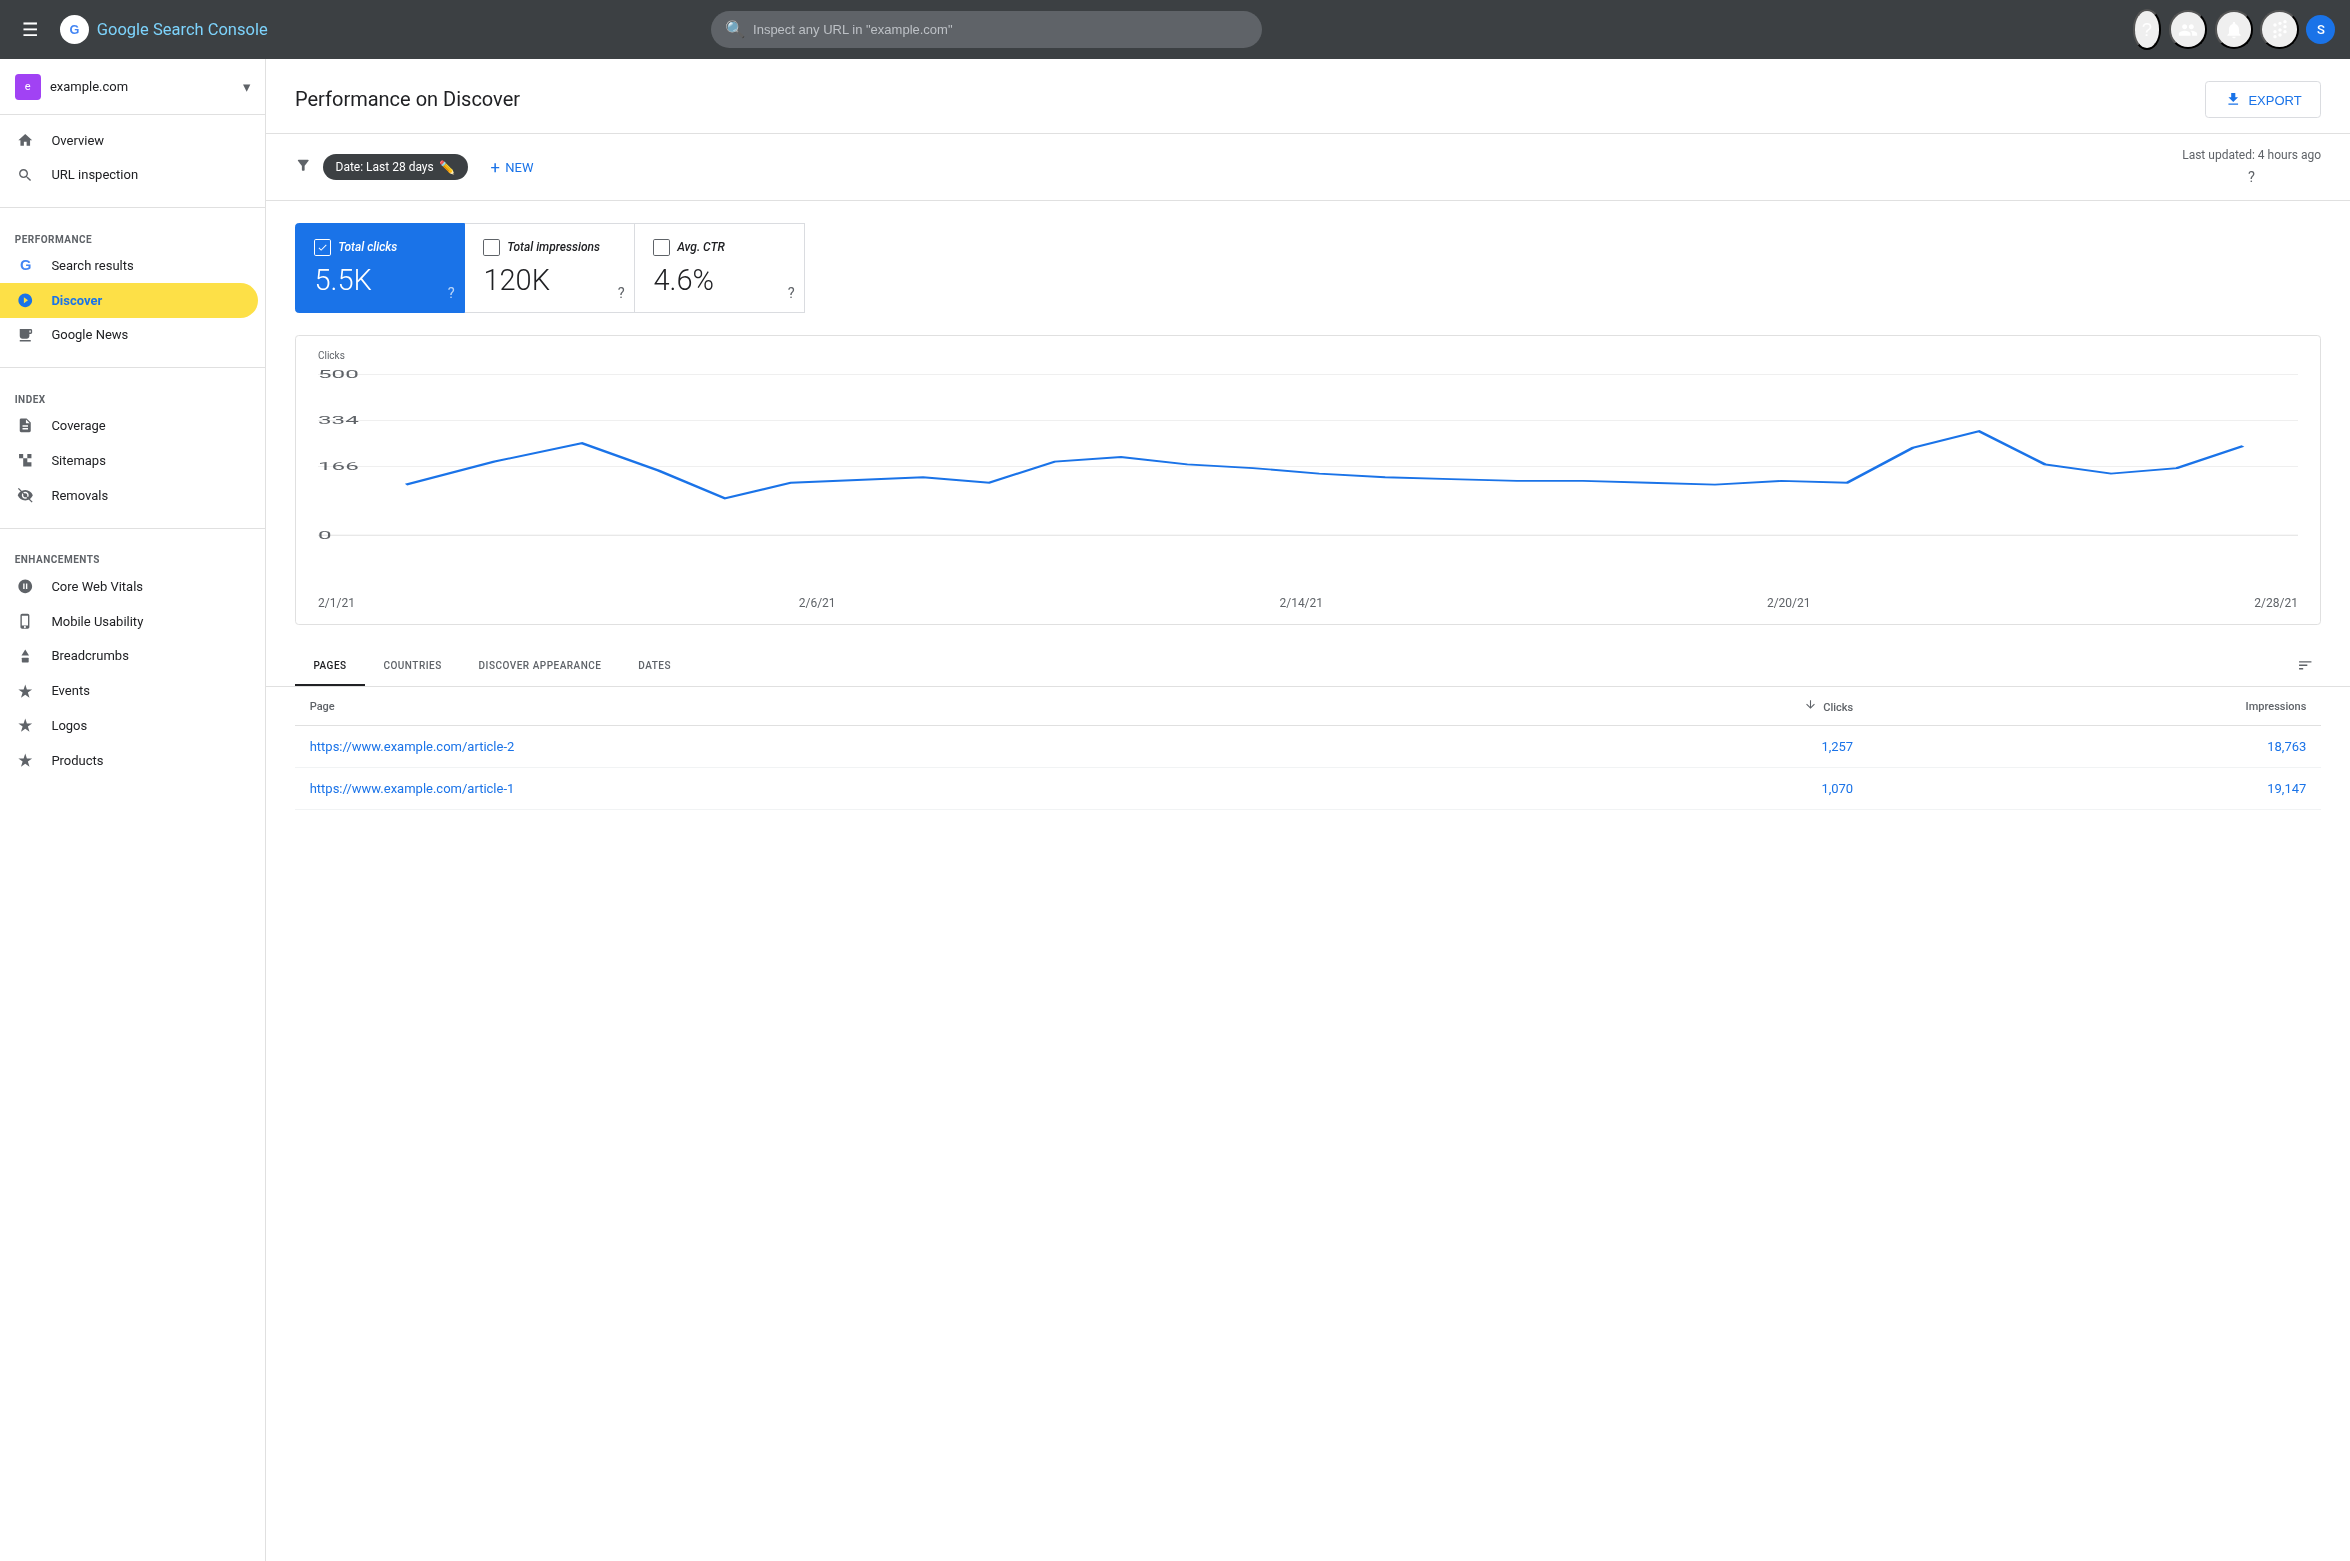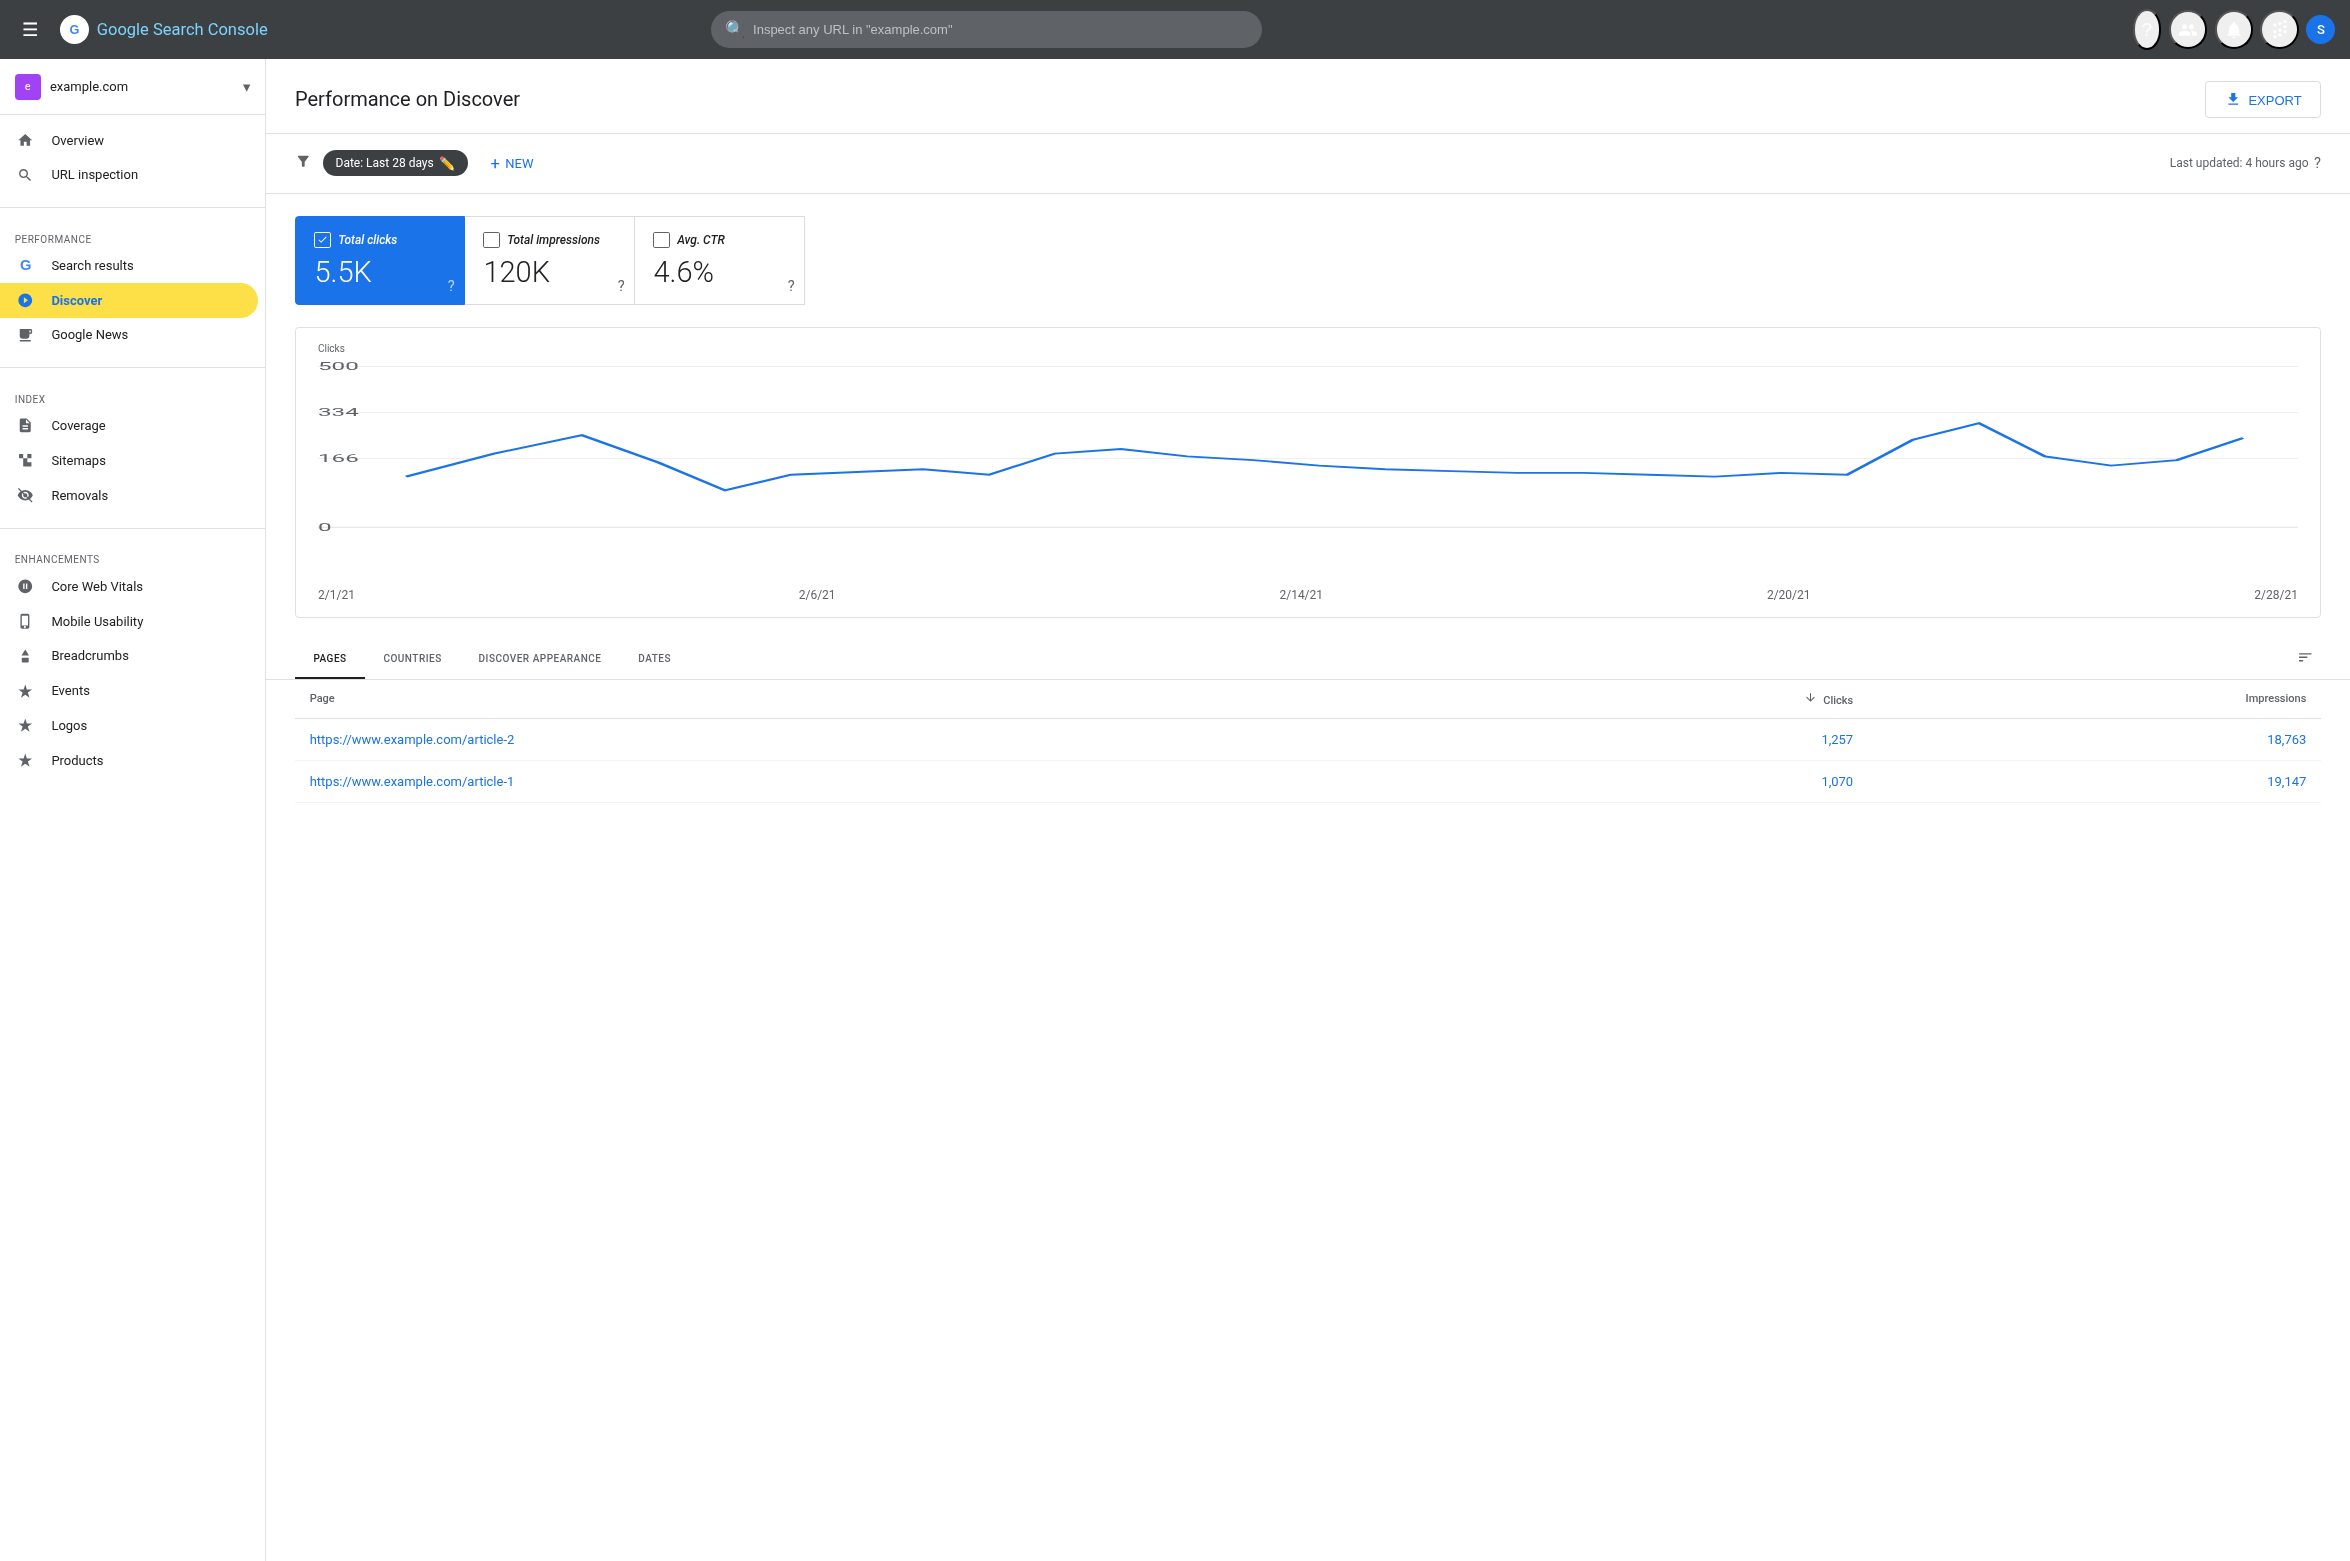--- a/index.html
+++ b/index.html
@@ -28,21 +28,21 @@
     
     .sidebar { width: 266px; background: #fff; border-right: 0.9px solid #e0e0e0; overflow-y: auto; flex-shrink: 0; }
     .property-selector {
       display: flex; align-items: center; gap: 9.2px; padding: 14.7px 14.7px; border-bottom: 0.9px solid #e0e0e0; cursor: pointer;
     }
     .property-icon { width: 26px; height: 26px; background: #a142f4; border-radius: 3.7px; display: flex; align-items: center; justify-content: center; color: #fff; font-size: 11px; }
     .property-name { font-size: 13px; color: #202124; flex: 1; }
     .property-chevron { color: #5f6368; font-size: 14.7px; }
 
     .nav-section { padding: 7.3px 0; }
-    .nav-section-label { font-size: 10px; font-weight: 400; color: #5f6368; padding: 11px 14.7px 3.7px 14.7px; text-transform: uppercase; letter-spacing: 0.5px; }
+    .nav-section-label { font-size: 10px; font-weight: 700; color: #5f6368; padding: 11px 14.7px 3.7px 14.7px; text-transform: uppercase; letter-spacing: 0.5px; }
     .nav-item {
       display: flex; align-items: center; gap: 14.7px; padding: 9.2px 14.7px; cursor: pointer; color: #202124; font-size: 13px; border-radius: 0 22px 22px 0; margin-right: 7.3px;
     }
     .nav-item.active { background: #fde047; color: #1a73e8; font-weight: 700; align-items: center; }
     .nav-item .nav-icon { font-size: 16.5px; color: #5f6368; width: 22px; display: flex; align-items: center; justify-content: center; }
     .nav-item.active .nav-icon { color: #1a73e8; }
     .nav-divider { border: none; border-top: 0.9px solid #e0e0e0; margin: 7.3px 0; }
 
     
     .main { flex: 1; overflow-y: auto; background: #fff; }
@@ -59,21 +59,21 @@
     
     .filter-bar {
       display: flex; align-items: center; gap: 11px; padding: 14.7px 29px; border-bottom: 0.9px solid #e0e0e0;
     }
     .filter-icon { color: #5f6368; font-size: 16.5px; cursor: pointer; }
     .date-chip {
       display: flex; align-items: center; gap: 5.5px; background: #3c4043; color: #fff; border-radius: 14.7px; padding: 5.5px 13px; font-size: 12px; cursor: pointer;
     }
     .date-chip-icon { font-size: 13px; }
     .new-btn { display: flex; align-items: center; gap: 5.5px; color: #1a73e8; font-size: 13px; cursor: pointer; padding: 5.5px 11px; border-radius: 3.7px; }
-    .last-updated { margin-left: auto; color: #5f6368; font-size: 12px; display: flex; align-items: center; gap: 5.5px; }
+    .last-updated { margin-left: auto; color: #5f6368; font-size: 12px; display: flex; align-items: center; gap: 5.5px; flex-direction: column; }
     .help-icon { color: #5f6368; font-size: 14.7px; cursor: pointer; }
 
     
     .metrics-row { display: flex; padding: 22px 29px 0; gap: 0; }
     .metric-card {
       border: 0.9px solid #dadce0; padding: 14.7px 18.4px 14.7px; min-width: 170px; cursor: pointer; position: relative;
     }
     .metric-card:first-child { border-radius: 3.7px 0 0 3.7px; }
     .metric-card + .metric-card { border-left: none; }
     .metric-card.active { background: #1a73e8; border-color: #1a73e8; color: #fff; }

